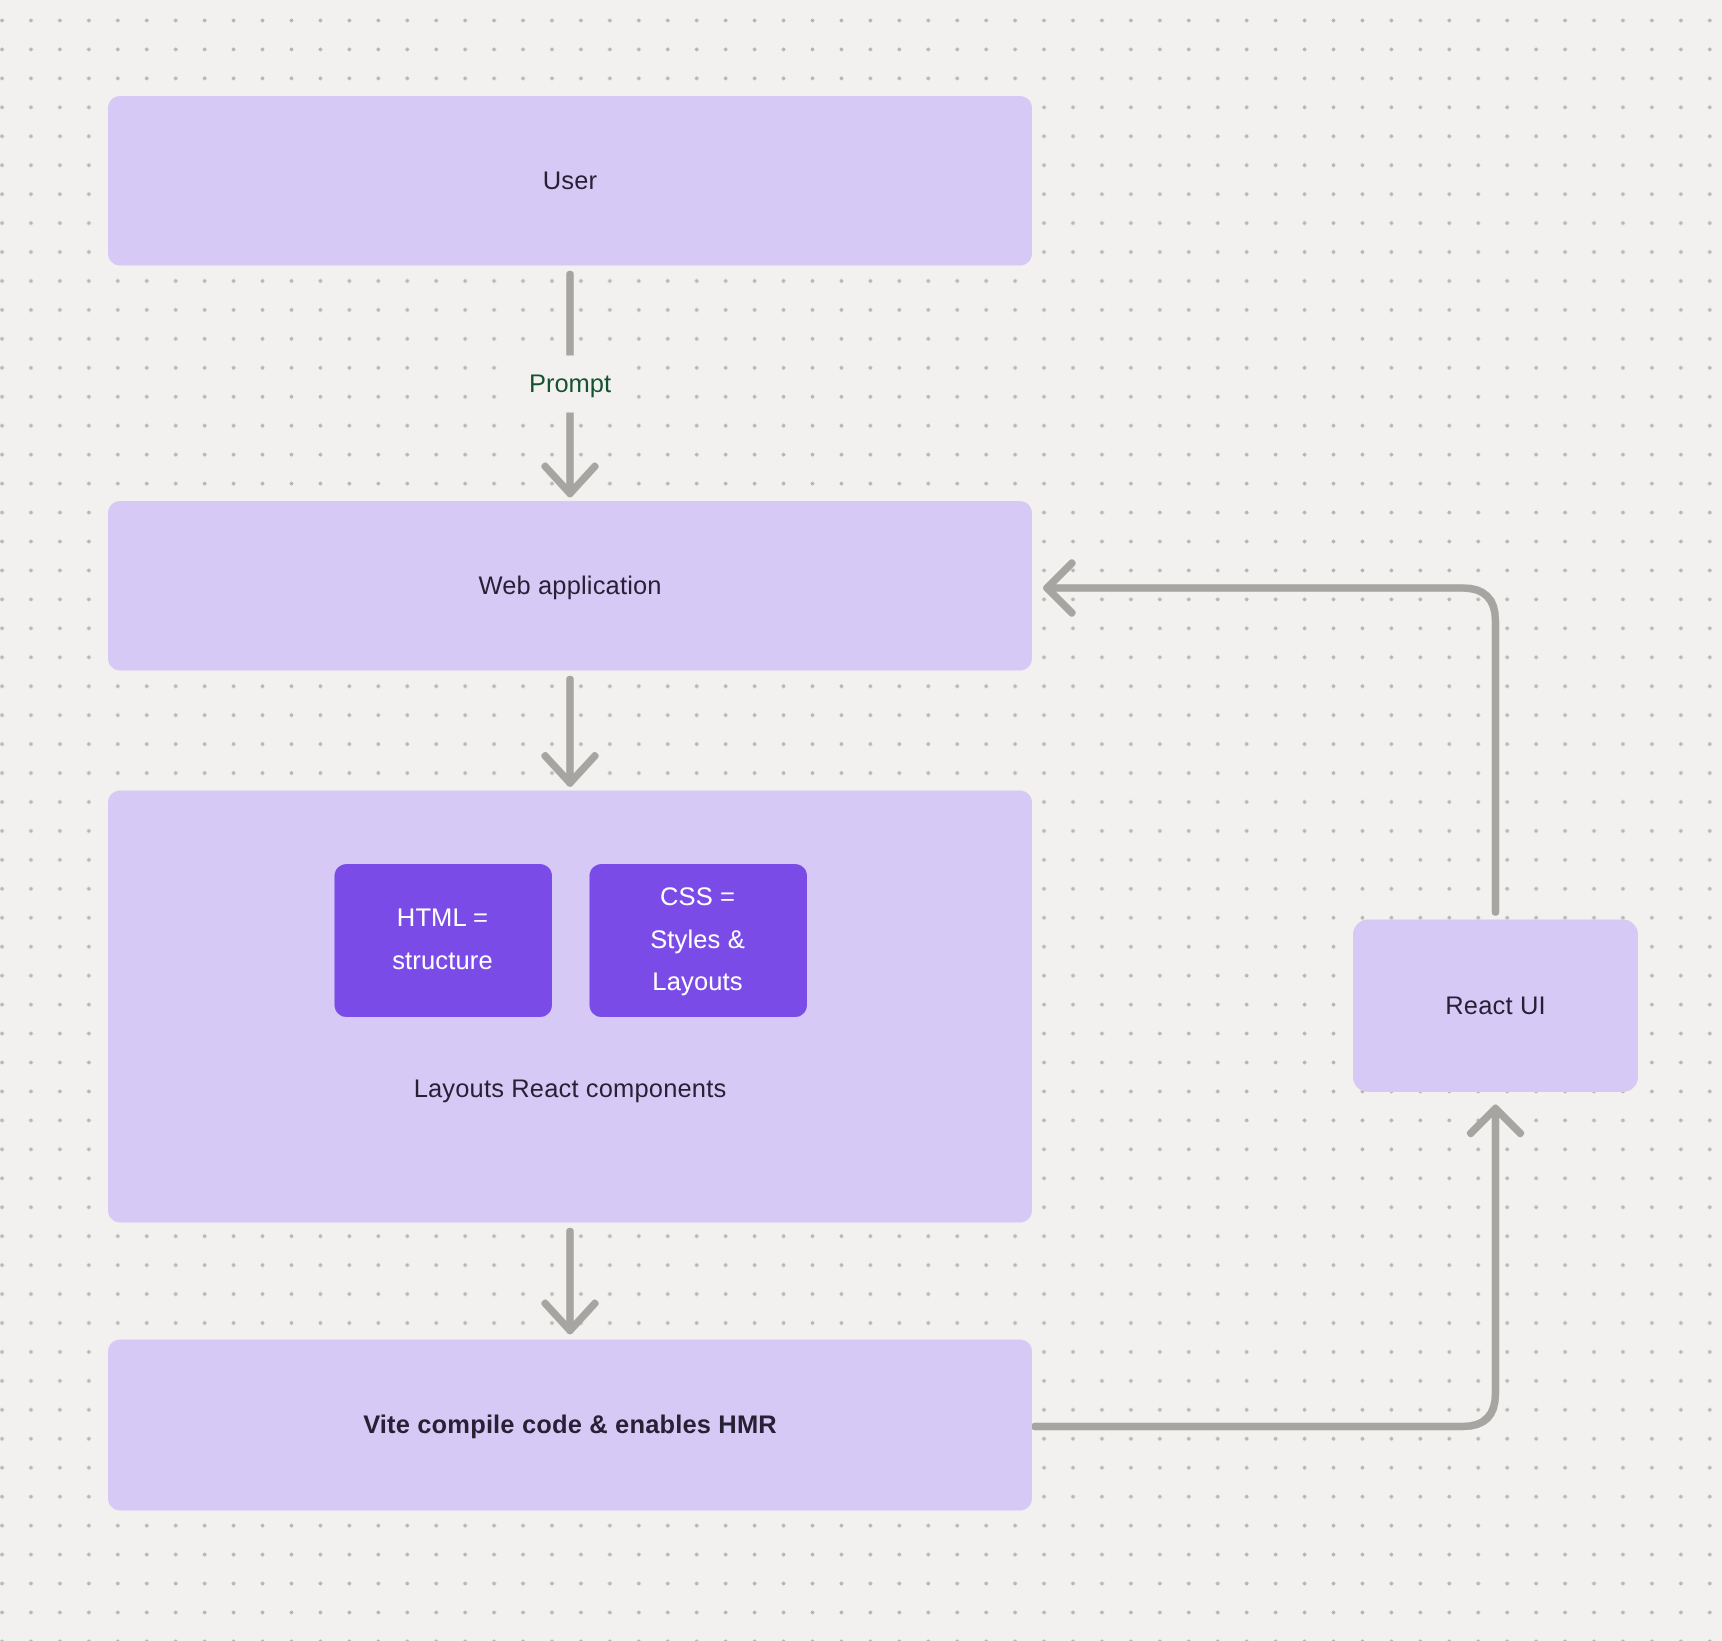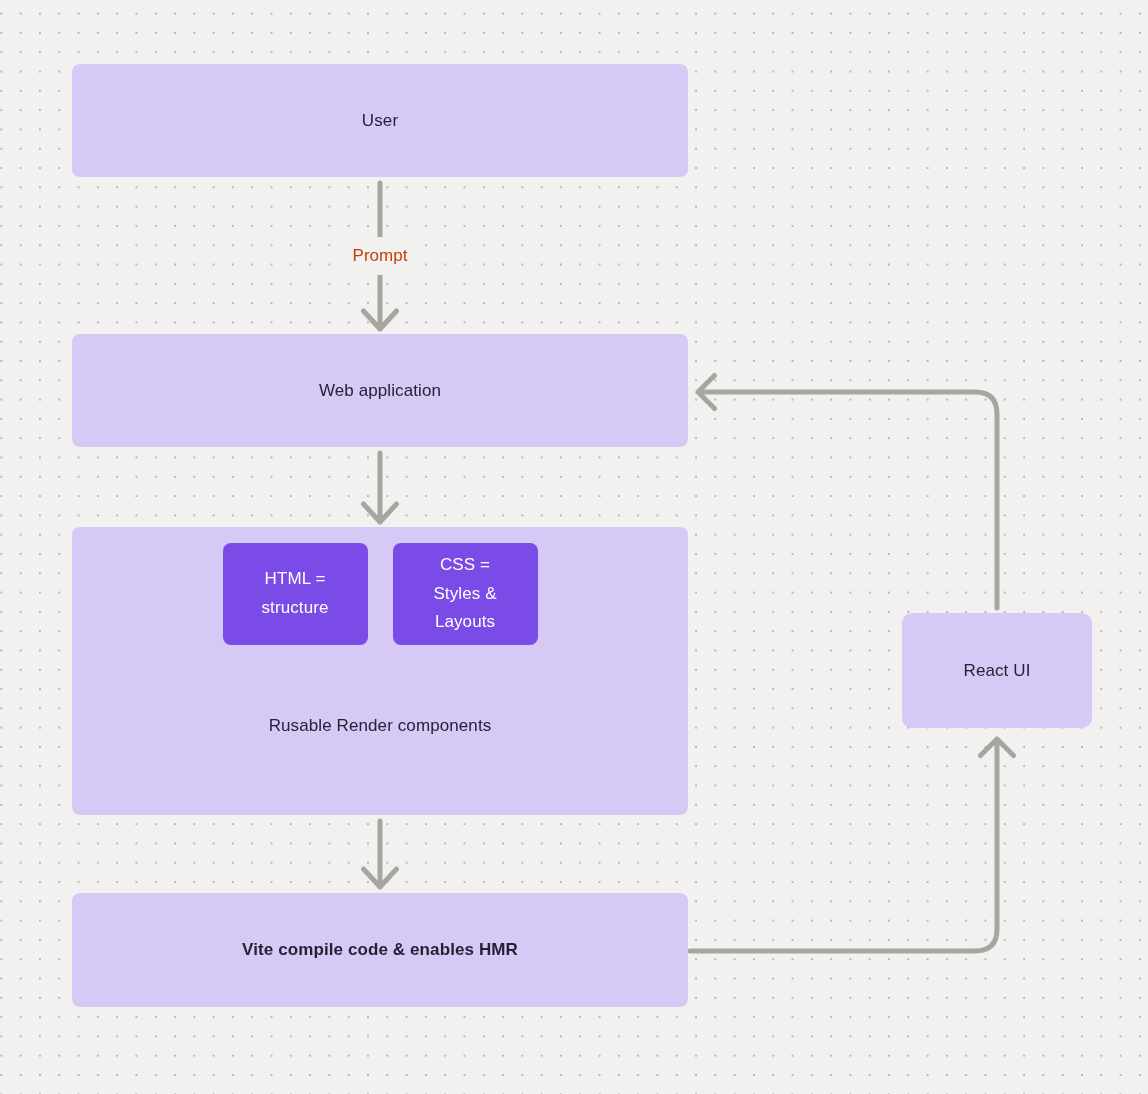--- a/index.html
+++ b/index.html
@@ -46,21 +46,21 @@
   .node-webapp          { left: 72px;  top: 334px; width: 616px; height: 113px; }
   .node-group           { left: 72px;  top: 527px; width: 616px; height: 288px;
                           display: block; }
   .node-vite            { left: 72px;  top: 893px; width: 616px; height: 114px; font-weight: bold; }
   .node-render          { left: 902px; top: 613px; width: 190px; height: 115px;
                           border-radius: 10px; }
   .chip-row {
     display: flex;
     justify-content: center;
     gap: 25px;
-    padding-top: 16px;
+    padding-top: 49px;
   }
   .chip {
     box-sizing: border-box;
     width: 145px;
     height: 102px;
     padding: 0 22px;
     background: #7b4be7;
     border-radius: 8px;
     color: #ffffff;
     font-size: 17px;
@@ -79,21 +79,21 @@
     color: #272135;
     font-size: 17px;
   }
   .edge-label {
     position: absolute;
     left: 380px;
     top: 256px;
     transform: translate(-50%, -50%);
     background: #f2f1ef;
     padding: 9px 10px;
-    color: #c2410c;
+    color: #14532d;
     font-size: 17px;
   }
 </style>
 </head>
 <body>
 
 <div class="canvas">
 
   <svg class="connectors" viewBox="0 0 1148 1094" xmlns="http://www.w3.org/2000/svg">
     <path d="M 380 183 V 329 M 363.5 311 L 380 329 L 396.5 311"></path>
@@ -115,21 +115,21 @@
 
   <div class="node node-group">
     <div class="chip-row">
       <div class="chip">
         <span>HTML = structure</span>
       </div>
       <div class="chip">
         <span>CSS = Styles &amp; Layouts</span>
       </div>
     </div>
-    <div class="group-caption">Rusable Render components</div>
+    <div class="group-caption">Layouts React components</div>
   </div>
 
   <div class="node node-vite">
     <span>Vite compile code &amp; enables HMR</span>
   </div>
 
   <div class="node node-render">
     <span>React UI</span>
   </div>
 

